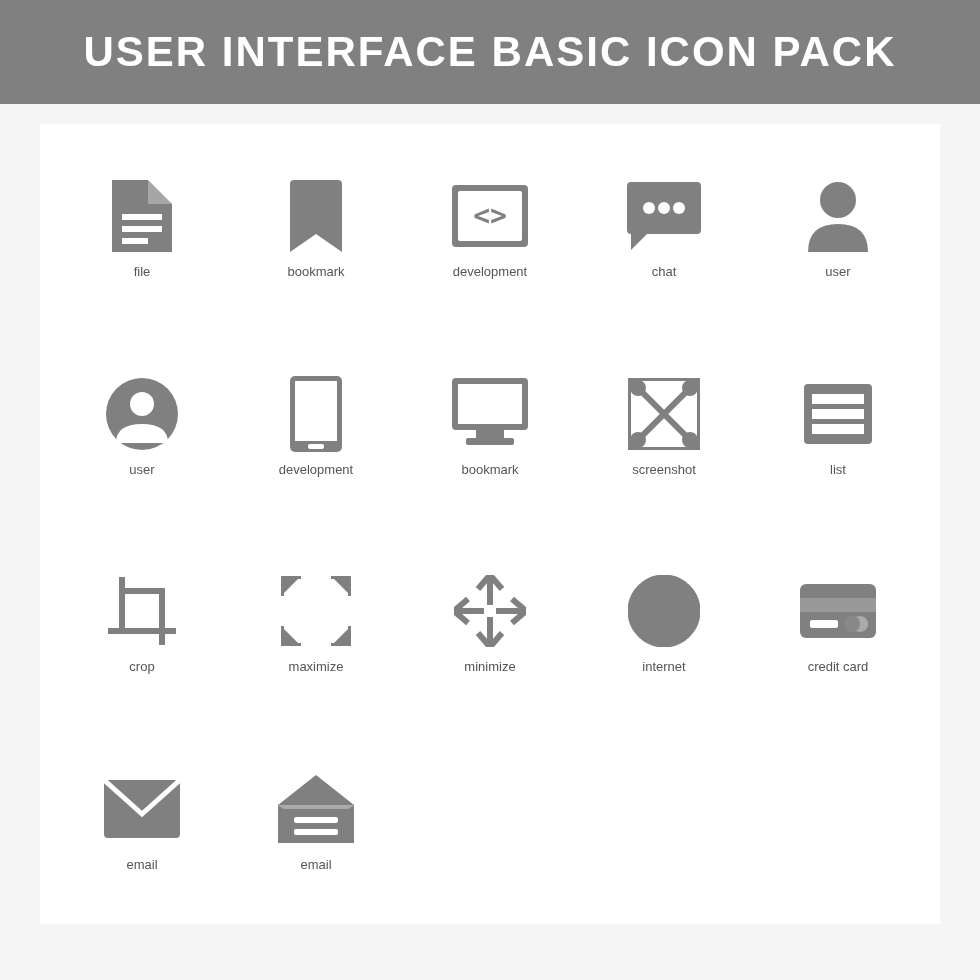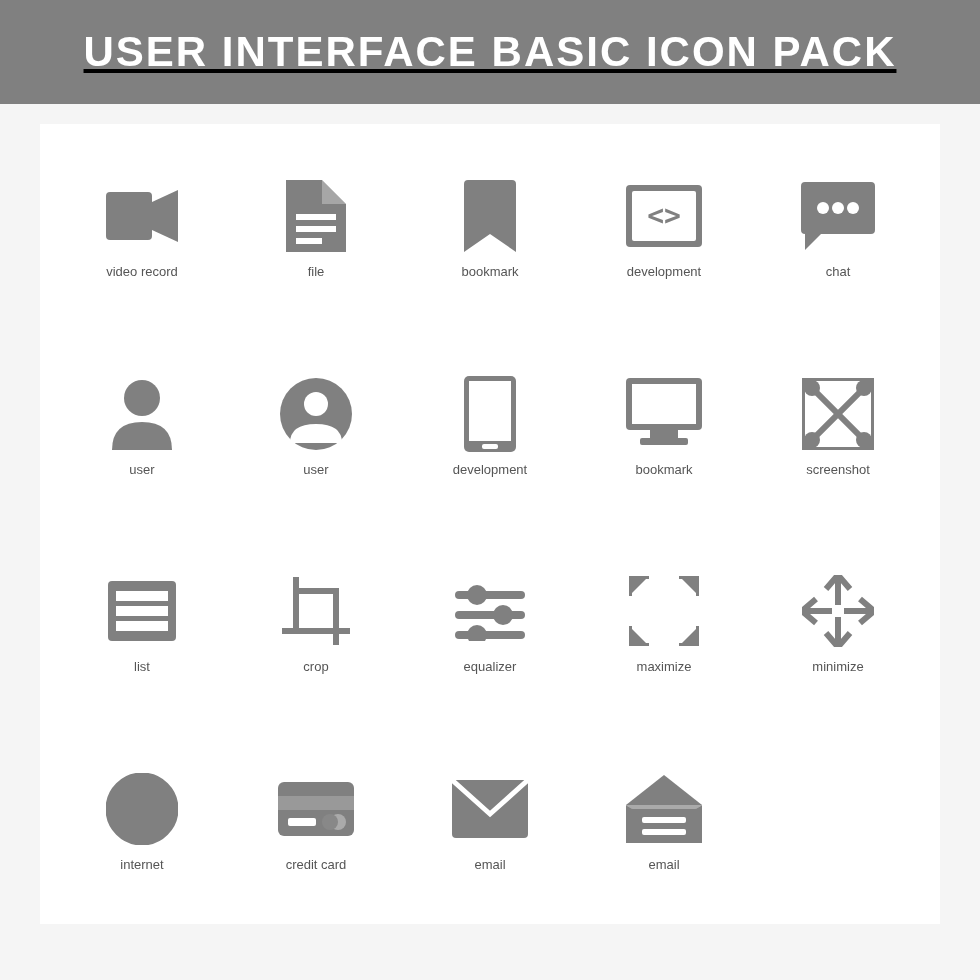--- a/index.html
+++ b/index.html
@@ -8,21 +8,20 @@
       height: 980px;
       background: #f5f5f5;
       font-family: Arial, sans-serif;
       overflow: hidden;
     }
     .header {
       background: #808080;
       width: 100%;
       padding: 28px 20px;
       text-align: center;
-      text-decoration: underline;
     }
     .header h1 {
       color: white;
       font-size: 42px;
       font-weight: 900;
       letter-spacing: 2px;
       text-transform: uppercase;
     }
     .icons-container {
       background: white;
@@ -61,29 +60,20 @@
 <body>
 
 <div>
   <div class="header">
     <h1>USER INTERFACE BASIC ICON PACK</h1>
   </div>
 </div>
 
 <div class="icons-container">
 
-  <div class="icon-item">
-    <div class="icon-wrap">
-      <svg width="72" height="56" viewBox="0 0 72 56">
-        <rect x="0" y="4" width="46" height="48" rx="4"></rect>
-        <polygon points="46,14 72,2 72,54 46,42"></polygon>
-      </svg>
-    </div>
-    <span class="icon-label">video record</span>
-  </div>
 
   <div class="icon-item">
     <div class="icon-wrap">
       <svg width="60" height="72" viewBox="0 0 60 72">
         <path d="M0,0 H36 L60,24 V72 H0 Z"></path>
         <polygon points="36,0 36,24 60,24" fill="white" opacity="0.3"></polygon>
         <rect x="10" y="34" width="40" height="6" fill="white"></rect>
         <rect x="10" y="46" width="40" height="6" fill="white"></rect>
         <rect x="10" y="58" width="26" height="6" fill="white"></rect>
       </svg>
@@ -201,33 +191,20 @@
         <line x1="14" y1="0" x2="14" y2="54"></line>
         <line x1="0" y1="54" x2="68" y2="54"></line>
         <rect x="14" y="14" width="40" height="40" stroke="#808080" stroke-width="6" fill="none"></rect>
         <line x1="54" y1="14" x2="54" y2="68"></line>
         <line x1="14" y1="14" x2="14" y2="68" stroke="none"></line>
       </svg>
     </div>
     <span class="icon-label">crop</span>
   </div>
 
-  <div class="icon-item">
-    <div class="icon-wrap">
-      <svg width="70" height="60" viewBox="0 0 70 60" fill="#808080">
-        <rect x="0" y="10" width="70" height="8" rx="4"></rect>
-        <circle cx="22" cy="14" r="10"></circle>
-        <rect x="0" y="30" width="70" height="8" rx="4"></rect>
-        <circle cx="48" cy="34" r="10"></circle>
-        <rect x="0" y="50" width="70" height="8" rx="4"></rect>
-        <circle cx="22" cy="54" r="10"></circle>
-      </svg>
-    </div>
-    <span class="icon-label">equalizer</span>
-  </div>
 
   <div class="icon-item">
     <div class="icon-wrap">
       <svg width="70" height="70" viewBox="0 0 70 70" fill="none" stroke="#808080" stroke-width="6">
         <polyline points="0,20 0,0 20,0"></polyline>
         <polyline points="50,0 70,0 70,20"></polyline>
         <polyline points="70,50 70,70 50,70"></polyline>
         <polyline points="20,70 0,70 0,50"></polyline>
       </svg>
     </div>

